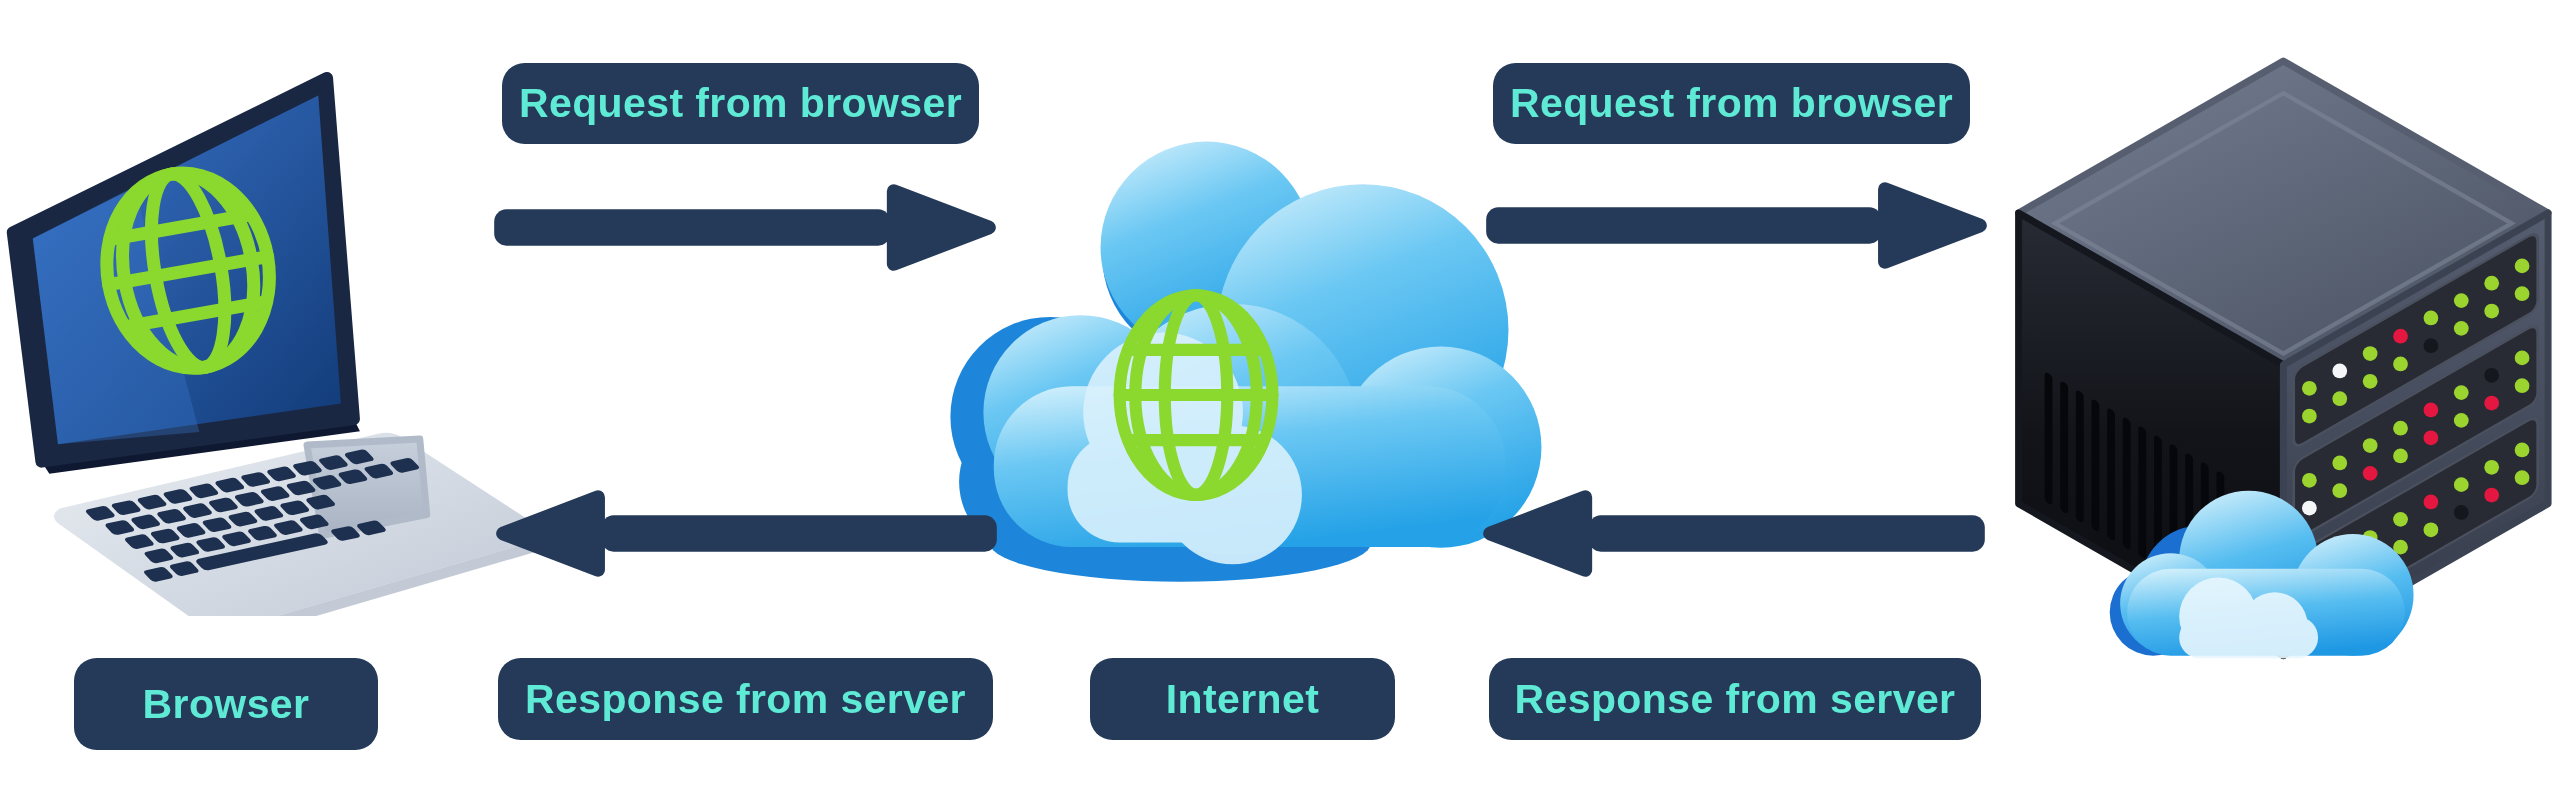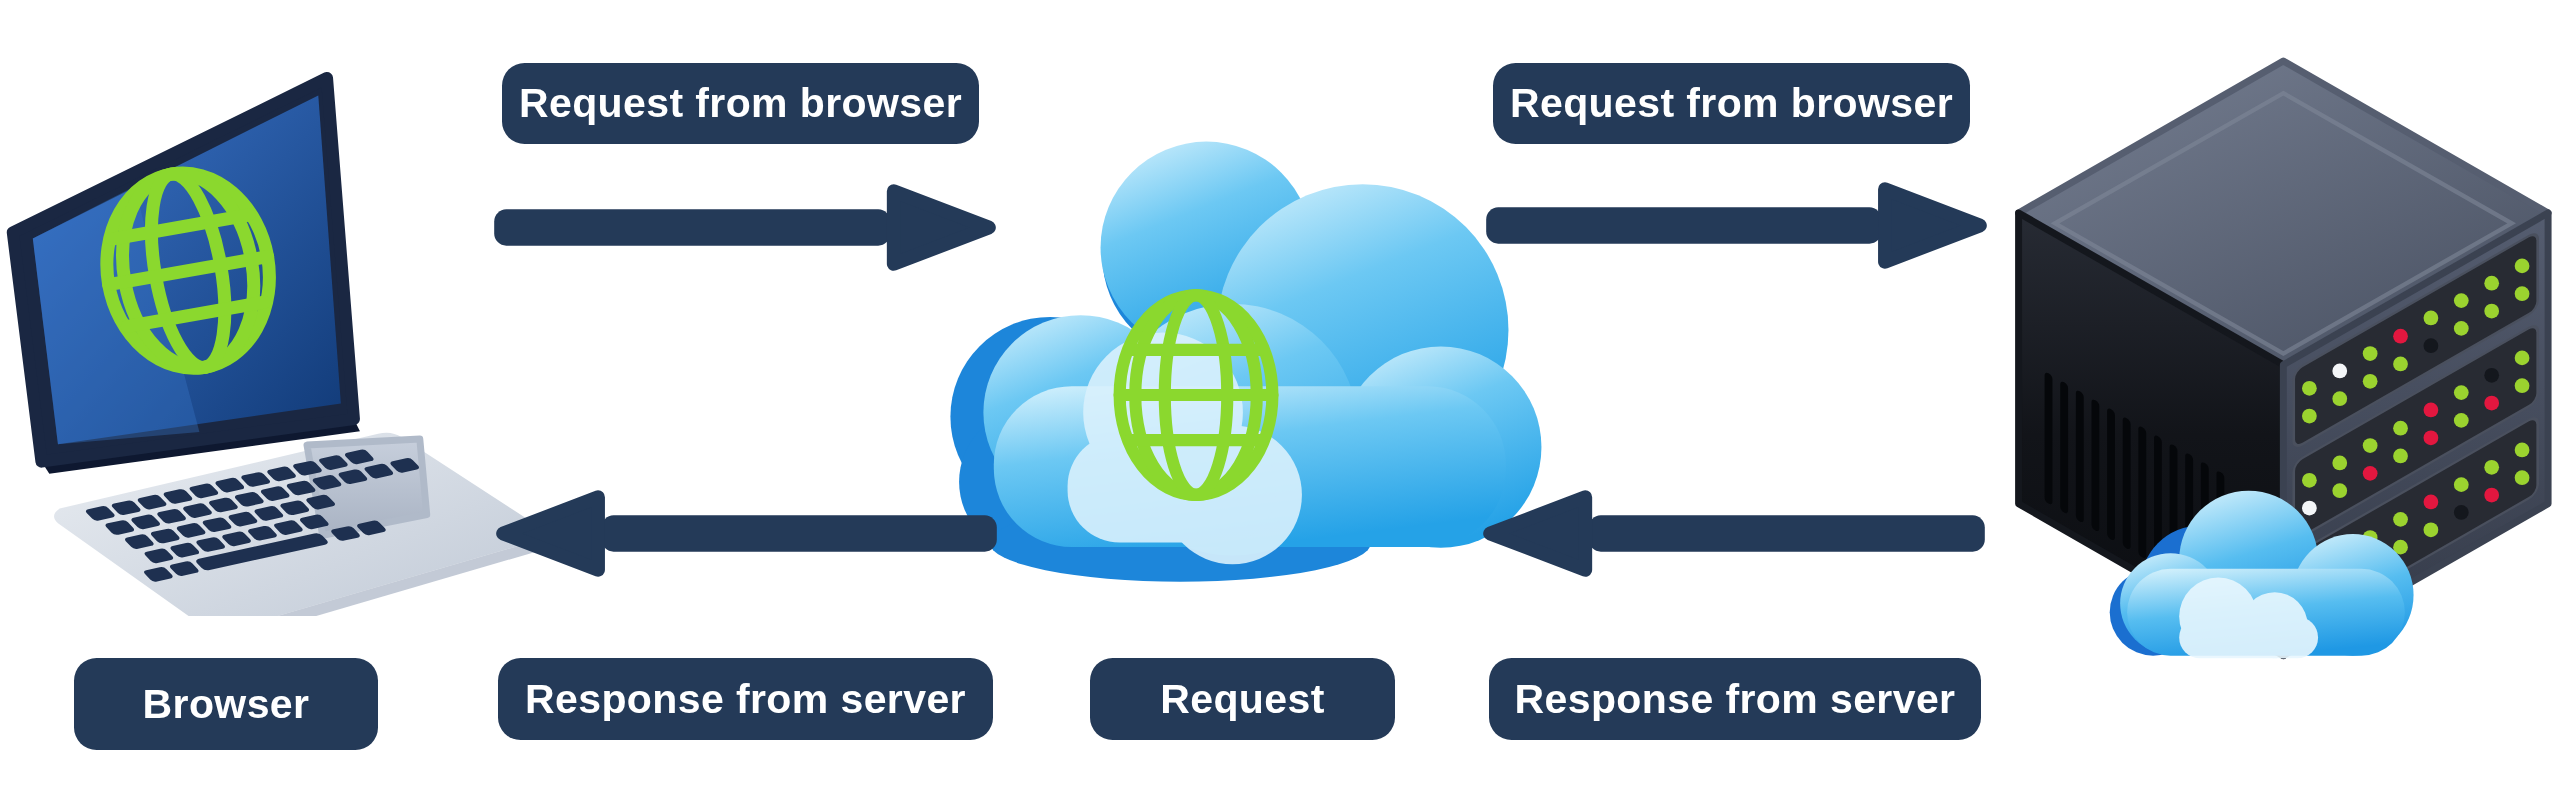--- a/index.html
+++ b/index.html
@@ -1,21 +1,21 @@
 <!DOCTYPE html>
 <html style="font-size:14px"><head>
 <meta charset="utf-8">
 <style>
   html,body{margin:0;padding:0;background:#ffffff;}
   .canvas{
     position:relative;width:2576px;height:791px;background:#ffffff;
     font-family:"Liberation Sans",sans-serif;overflow:hidden;
   }
   .pill{
-    position:absolute;background:#243a58;color:#ffffff;
+    position:absolute;background:#243a58;color:#5eead4;
     display:flex;align-items:center;justify-content:center;
     font-weight:700;font-size:41px;letter-spacing:0.4px;
     border-radius:22.6px;white-space:nowrap;
   }
   .illus,.arrow{position:absolute;}
   .arrow svg,.illus svg{display:block;width:100%;height:100%;}
   .flip{transform:scaleX(-1);}
   
   #lbl-req-left   {left:502px; top:63px;  width:477px; height:81px;}
   #lbl-req-right  {left:1493px;top:63px;  width:477px; height:81px;}
@@ -328,17 +328,17 @@
     <svg viewBox="0 0 592 116" class="flip">
       <rect x="6" y="37" width="458" height="42" rx="14" fill="#243a58"></rect>
       <path d="M468,16 L578,58 L468,100 Z" fill="#243a58" stroke="#243a58" stroke-width="16" stroke-linejoin="round"></path>
     </svg>
   </div>
 
   <div id="lbl-req-left" class="pill">Request from browser</div>
   <div id="lbl-req-right" class="pill">Request from browser</div>
   <div id="lbl-browser" class="pill">Browser</div>
   <div id="lbl-resp-left" class="pill">Response from server</div>
-  <div id="lbl-internet" class="pill">Request</div>
+  <div id="lbl-internet" class="pill">Internet</div>
   <div id="lbl-resp-right" class="pill">Response from server</div>
 
 </div>
 
 
 </body></html>

